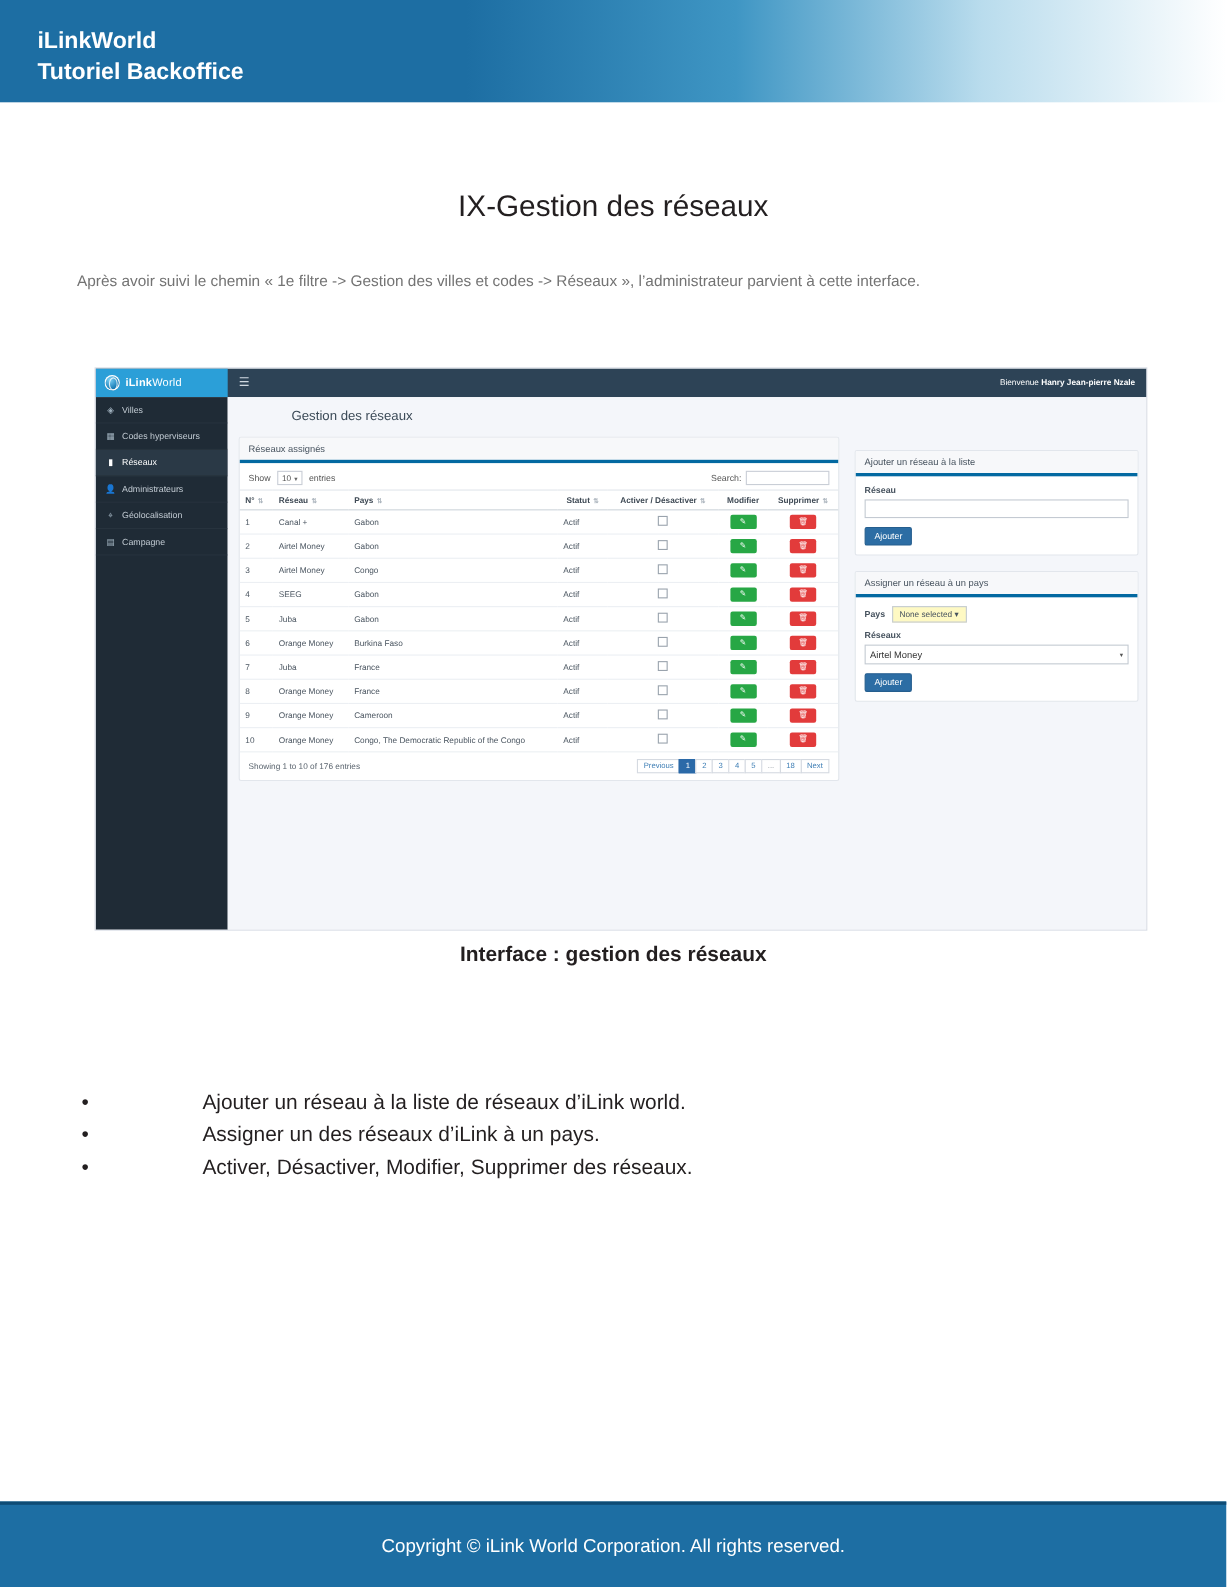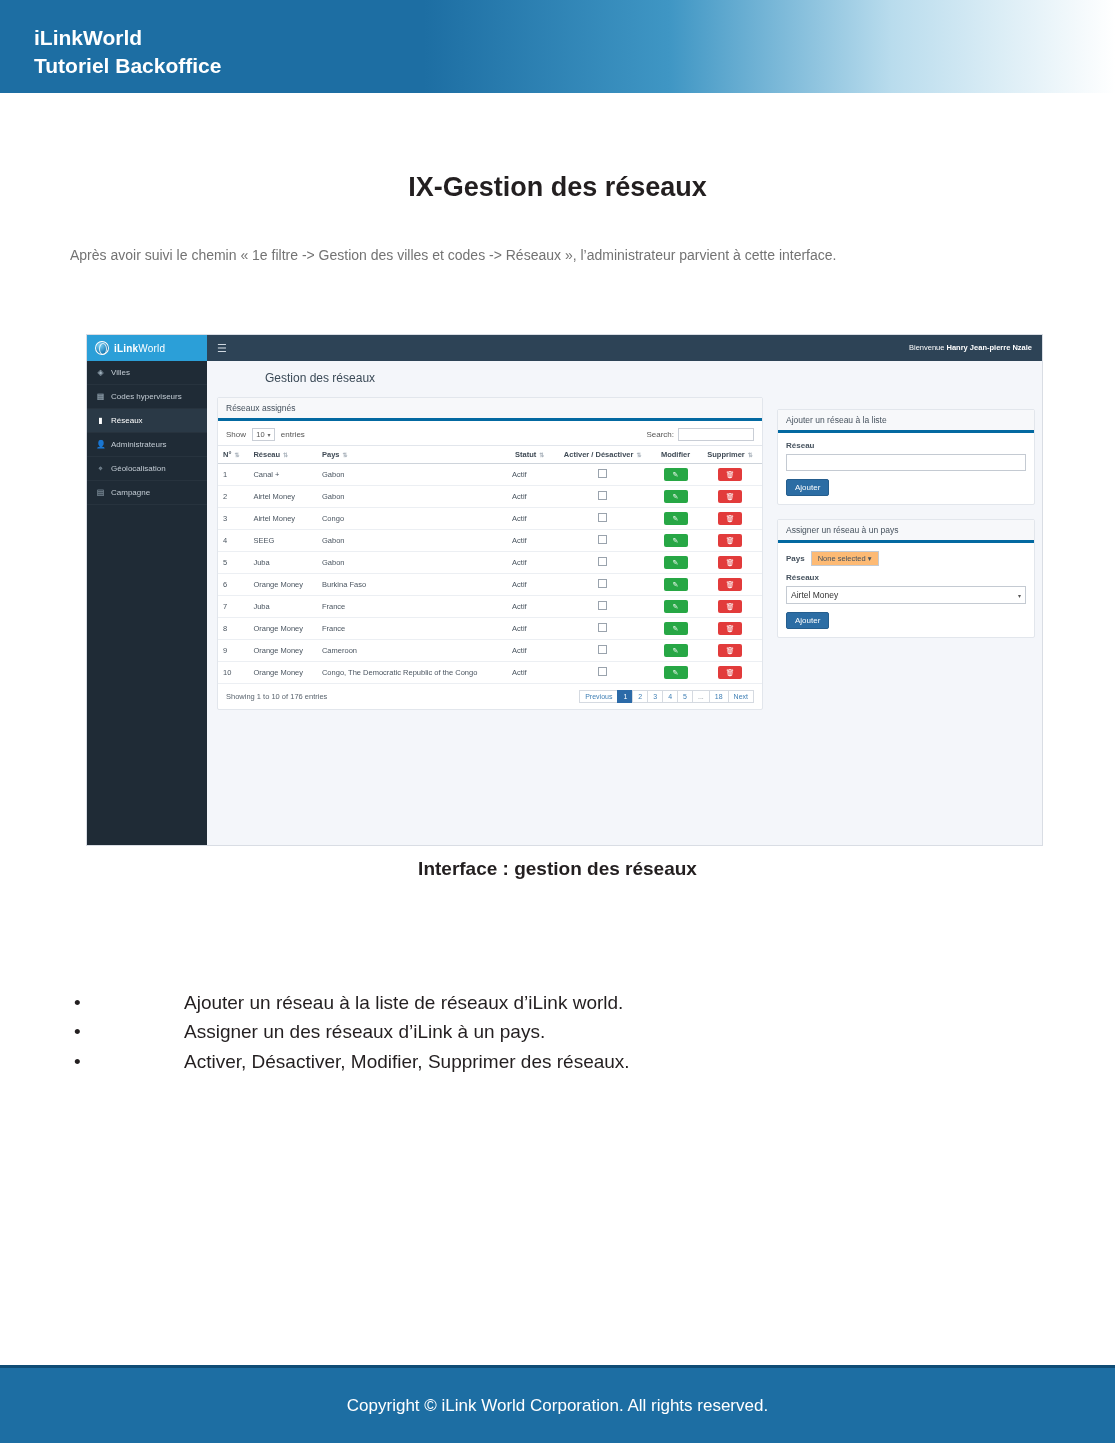--- a/index.html
+++ b/index.html
@@ -21,21 +21,21 @@
   }
   .doc-header .brand {
     position:absolute; left:34px; top:24px;
     color:#ffffff; font-size:21px; font-weight:bold; line-height:1.35;
   }
   .doc-header .brand div { white-space:nowrap; }
 
   
   .page-title {
     position:absolute; left:0; top:172px; width:1115px; text-align:center;
-    font-size:27px; font-weight:bold; color:#231f20;
+    font-size:27px; font-weight:normal; color:#231f20;
   }
   .intro {
     position:absolute; left:70px; top:245px; width:1010px;
     font-size:14px; line-height:1.45; color:#737373;
   }
 
   
   .shot {
     position:absolute; left:86px; top:334px; width:957px; height:512px;
     background:#f4f6fa; border:1px solid #d9dde4; overflow:hidden;
@@ -130,21 +130,21 @@
   .txt {
     width:100%; height:17px; border:1px solid #c4cad2; font-size:8px; padding:0 4px; background:#fff;
     font-family:"Liberation Sans", sans-serif;
   }
   .btn-primary {
     margin-top:8px; background:#2c6da4; color:#fff; border:1px solid #255e8e; border-radius:2px;
     font-size:8px; padding:3px 8px; display:inline-block;
   }
   .inline-row { display:flex; align-items:center; gap:6px; margin-bottom:7px; }
   .ms-btn {
-    border:1px solid #c4cad2; background:#fdba74; font-size:7.5px; padding:2px 6px; color:#46525e;
+    border:1px solid #c4cad2; background:#fef9c3; font-size:7.5px; padding:2px 6px; color:#46525e;
   }
   .sel-full {
     width:100%; height:18px; border:1px solid #c4cad2; background:#fff; font-size:8.5px;
     display:flex; align-items:center; justify-content:space-between; padding:0 4px; color:#333;
   }
   .sel-full .cv { font-size:6px; color:#555; }
 
   .caption {
     position:absolute; left:0; top:858px; width:1115px; text-align:center;
     font-size:19px; font-weight:bold; color:#231f20;

